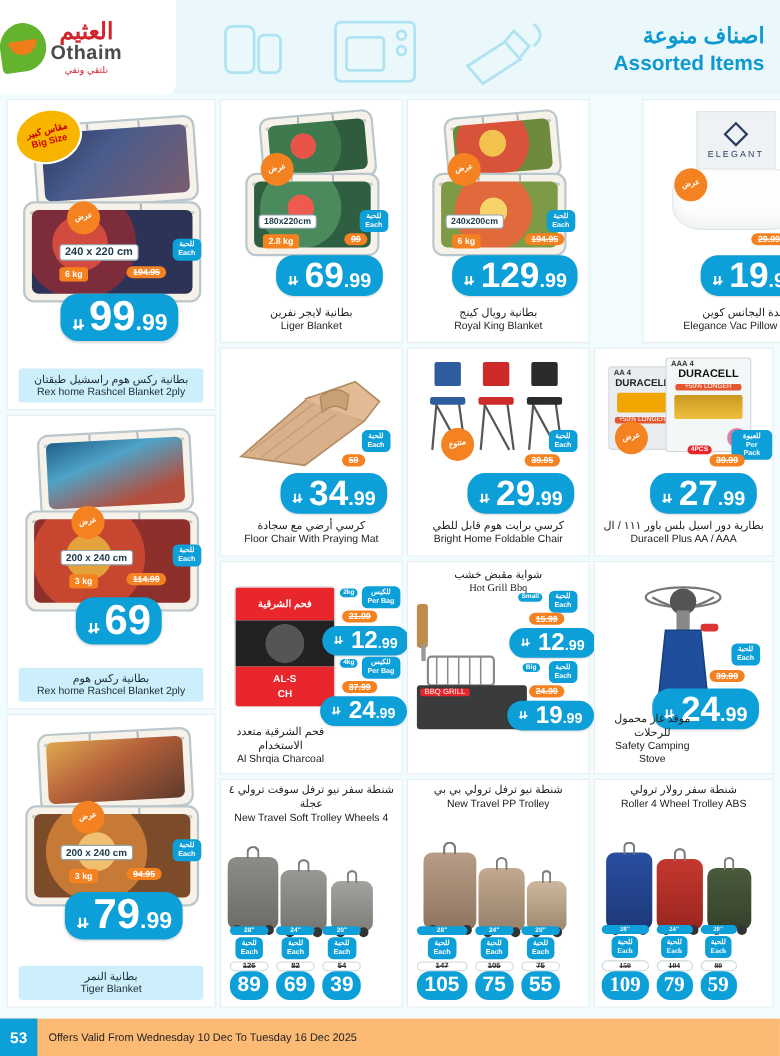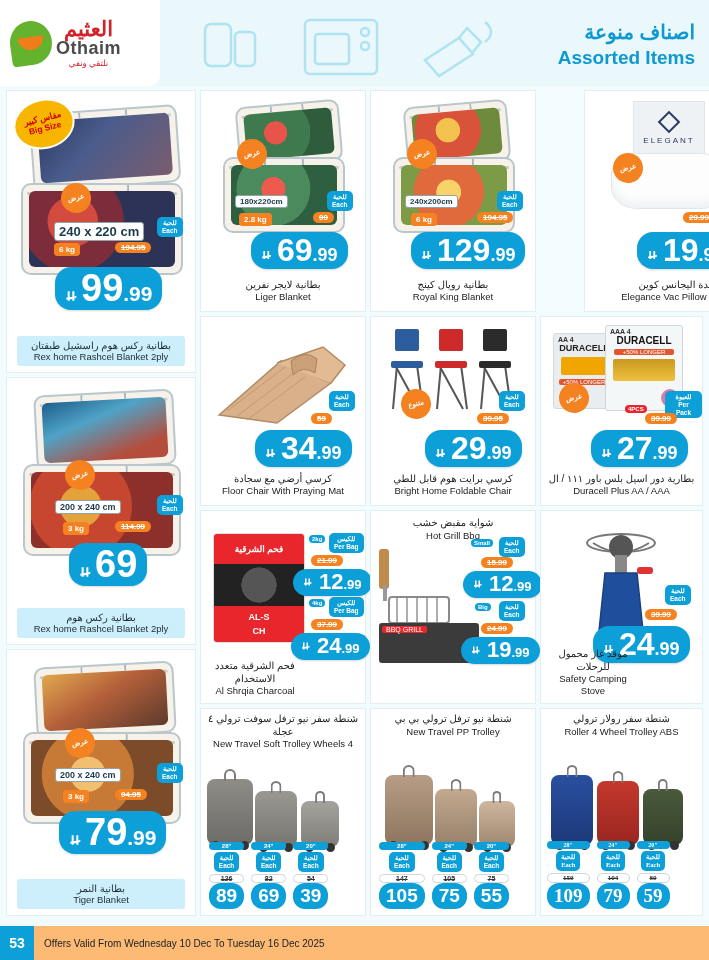--- a/index.html
+++ b/index.html
@@ -19,21 +19,21 @@
 
   
   .header {
     position: absolute; top:0; left:0; width:709px; height:86px;
     background: #eaf7fb;
     overflow: hidden;
   }
   .logo-box {
     position:absolute; left:0; top:0; width:160px; height:86px;
     background:#fff; border-bottom-right-radius:10px;
-    display:flex; align-items:center; gap:4px; padding-left:10px;
+    display:flex; align-items:center; gap:4px; 
   }
   .logo-leaf {
     width:42px; height:44px; background:#63b32e;
     border-radius: 50% 50% 50% 10%;
     position:relative;
     transform: rotate(-8deg);
   }
   .logo-leaf::after{
     content:""; position:absolute; left:8px; top:16px; width:26px; height:13px;
     background:#ef7d1a; border-radius: 0 0 14px 14px;
@@ -211,21 +211,21 @@
         <div class="zip"></div>
         <div class="inner" style="background:radial-gradient(circle at 30% 40%, #d34a3e 0 22%, #7d2c3c 23% 45%, #2c3357 46% 100%);"></div>
       </div>
       <div class="bigsize" style="left:6px; top:8px;">
         <span>مقاس كبير</span>
         <span>Big Size</span>
       </div>
       <div class="badge-round" style="left:54px; top:92px;">
         <span>عرض</span>
       </div>
-      <div class="size-tag" style="left:47px; top:131px; font-size:13px;">240 x 220 cm</div>
+      <div class="size-tag" style="left:47px; top:131px; font-size:10px;">240 x 220 cm</div>
       <div class="size-tag" style="left:47px; top:152px; color:#fff; background:#f58220; border-color:#f58220;">6 kg</div>
       <div class="unit-badge" style="position:absolute; left:150px; top:126px;">
         <span>للحبة</span><br>
         <span>Each</span>
       </div>
       <div class="strike" style="position:absolute; left:108px; top:151px;">
         <span class="line">194.95</span>
       </div>
       <div class="price huge" style="position:absolute; left:48px; top:176px;">
         <span class="riyal">
@@ -595,21 +595,21 @@
         <span class="int">24</span>
           <span class="dec">.99</span>
       </div>
       <div class="prod-title" style="position:absolute; left:6px; width:96px; bottom:6px;">
         <div class="ar">فحم الشرقية متعدد الاستخدام</div>
         <div class="en">Al Shrqia Charcoal</div>
       </div>
     </div>
 
     <div class="cell" style="left:370px; top:424px; width:166px; height:194px;">
-      <div class="prod-title" style="position:absolute; left:6px; right:6px; top:6px;">
+      <div class="prod-title" style="position:absolute; left:6px; right:6px; top:6px;font-family:Liberation Serif, serif;">
         <div class="ar">شواية مقبض خشب</div>
         <div class="en">Hot Grill Bbq</div>
       </div>
       <svg style="position:absolute; left:6px; top:34px;" width="110" height="90" viewBox="0 0 110 90">
         <rect x="2" y="4" width="10" height="40" rx="3" fill="#c08a4a"></rect>
         <rect x="6" y="40" width="4" height="16" fill="#999"></rect>
         <rect x="12" y="52" width="60" height="26" rx="3" fill="none" stroke="#8a8a8a" stroke-width="2"></rect>
         <g stroke="#8a8a8a" stroke-width="1.4">
           <path d="M20 52 L20 78"></path>
             <path d="M30 52 L30 78"></path>

